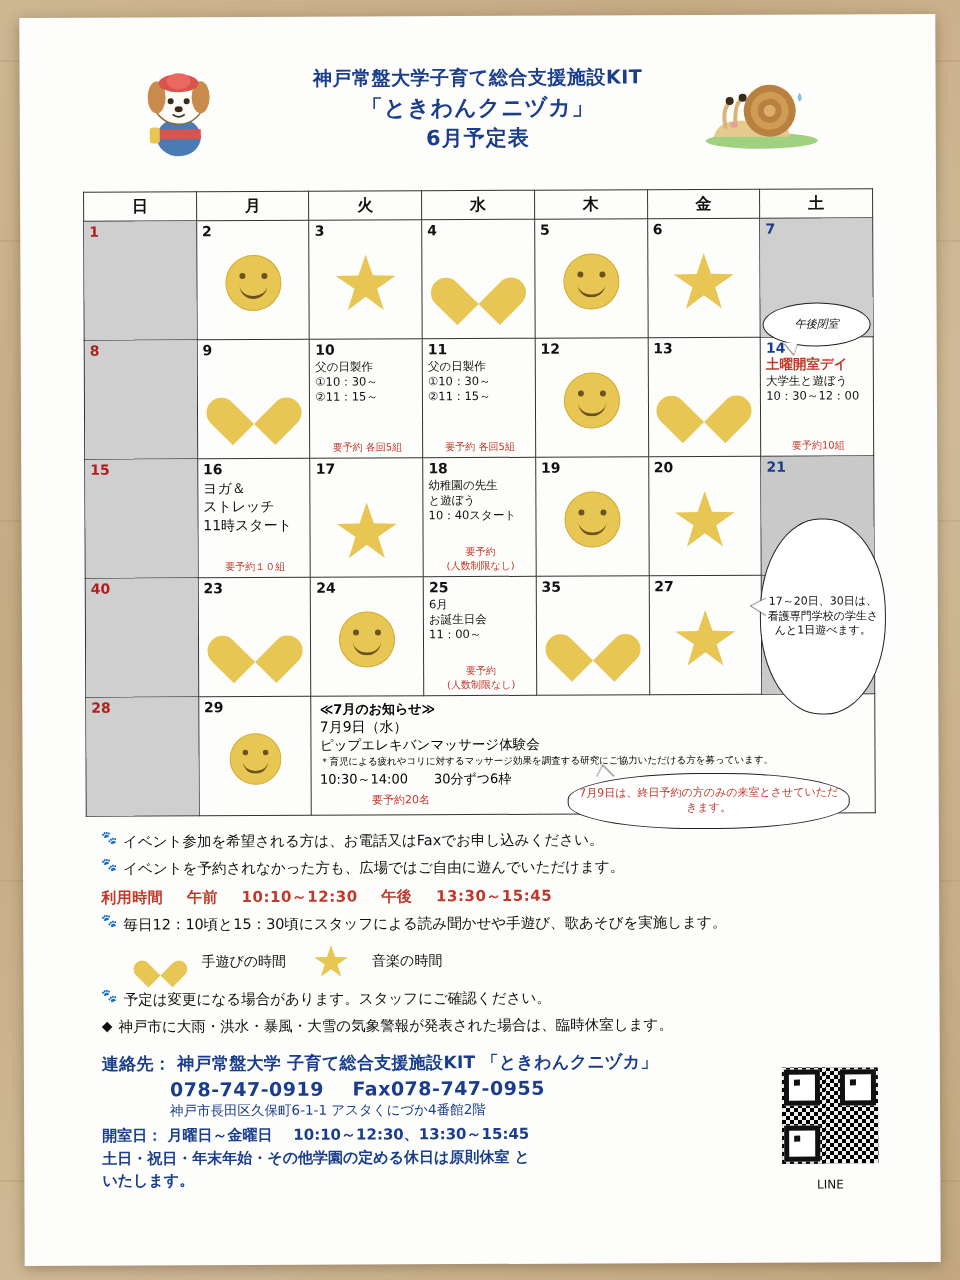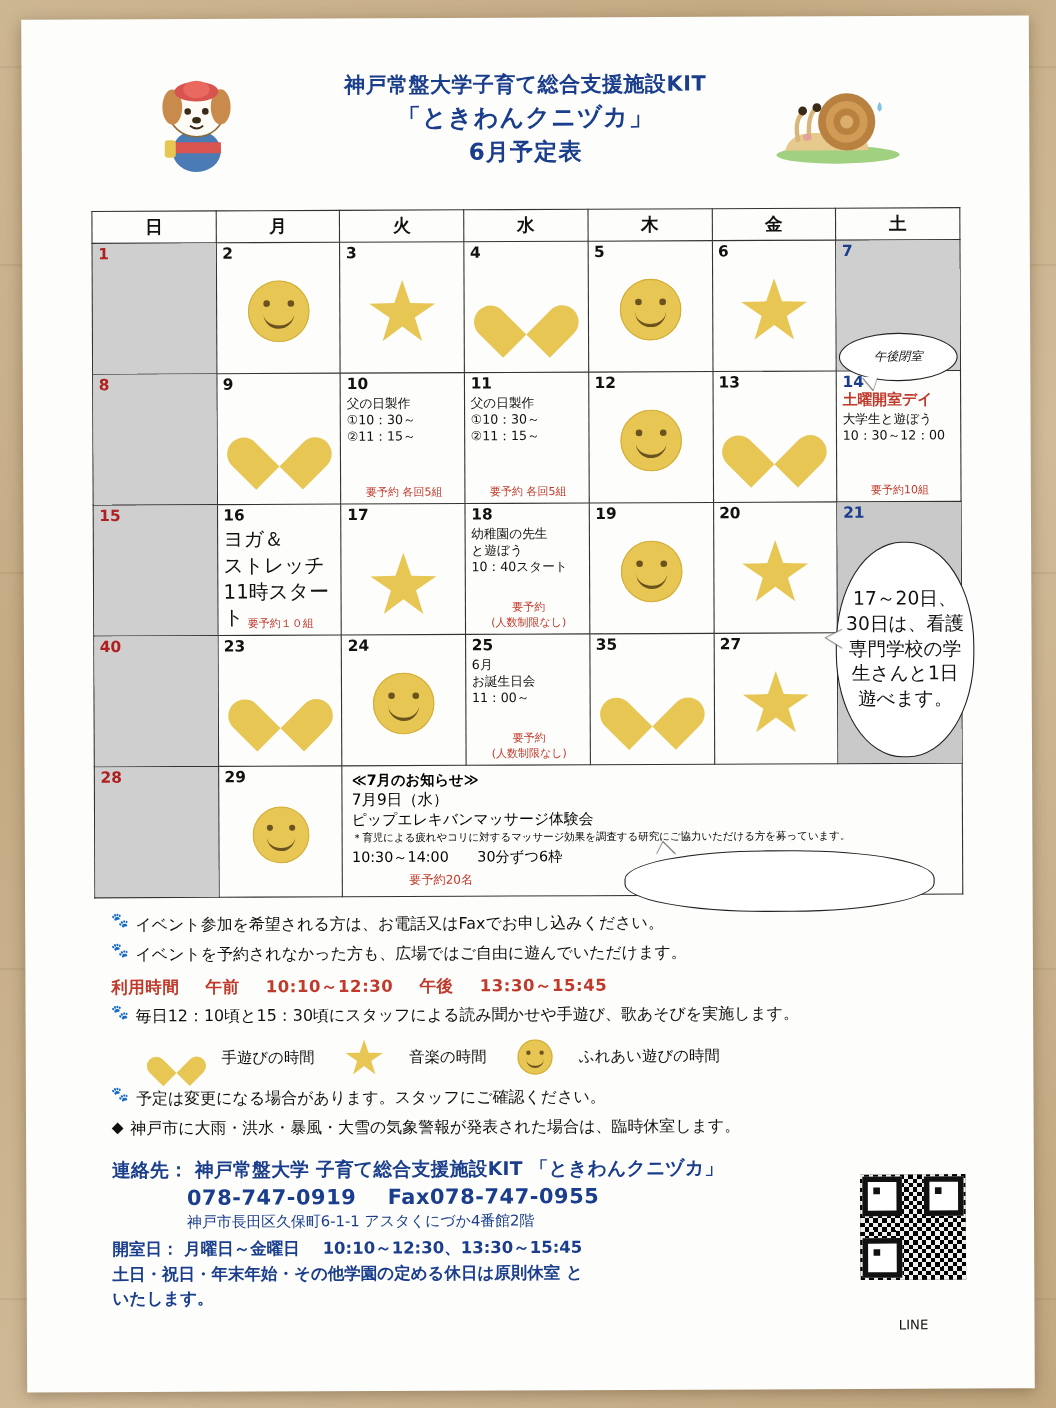--- a/index.html
+++ b/index.html
@@ -213,24 +213,24 @@
     font-style: italic;
   }
   #bubble-sat7 .tail {
     left: 20px; bottom: -9px;
     border-left: 10px solid transparent;
     border-right: 4px solid transparent;
     border-top: 12px solid #fff;
     filter: drop-shadow(0 1px 0 #222);
   }
   #bubble-21 {
-    left: 738px; top: 478px;
+    left: 738px; top: 504px;
     width: 126px; height: 196px;
     border-radius: 48%;
-    font-size: 17px;
+    font-size: 11px;
     z-index: 5;
   }
   #bubble-21 .tail {
     left: -10px; top: 78px;
     border-top: 8px solid transparent;
     border-bottom: 10px solid transparent;
     border-right: 16px solid #fff;
     filter: drop-shadow(-1px 0 0 #222);
   }
   #bubble-july {
@@ -546,21 +546,21 @@
               <div class="note-red">要予約10組</div>
             </td>
           </tr>
 
           <tr>
             <td class="cell-gray">
               <span class="daynum sun">15</span>
             </td>
             <td>
               <span class="daynum">16</span>
-              <div class="cell-body" style="white-space:pre-line;font-size:18px;">ヨガ＆
+              <div class="cell-body" style="white-space:pre-line;font-size:14px;">ヨガ＆
 ストレッチ
 11時スタート</div>
               <div class="note-red">要予約１０組</div>
             </td>
             <td>
               <span class="daynum">17</span>
               <div class="icon-wrap low">
                   <div class="star"></div>
                 </div>
             </td>
@@ -660,20 +660,21 @@
 
       <div class="bubble" id="bubble-sat7">
         <span>午後閉室</span>
         <span class="tail"></span>
       </div>
       <div class="bubble" id="bubble-21">
         <span>17～20日、30日は、看護専門学校の学生さんと1日遊べます。</span>
         <span class="tail"></span>
       </div>
       <div class="bubble" id="bubble-july">
+        <span>7月9日は、終日予約の方のみの来室とさせていただきます。</span>
         <span class="tail"></span>
       </div>
 
       <div class="notes">
         <div class="note-line">
           <span class="paw">🐾</span>
           <span>イベント参加を希望される方は、お電話又はFaxでお申し込みください。</span>
         </div>
         <div class="note-line">
           <span class="paw">🐾</span>
@@ -695,26 +696,20 @@
 
         <div class="legend">
           <div class="item">
             <div class="heart"></div>
             <span>手遊びの時間</span>
           </div>
           <div class="item">
             <div class="star"></div>
             <span>音楽の時間</span>
           </div>
-          <div class="item">
-            <div class="smiley">
-                <div class="mouth"></div>
-              </div>
-            <span>ふれあい遊びの時間</span>
-          </div>
         </div>
 
         <div class="note-line">
           <span class="paw">🐾</span>
           <span>予定は変更になる場合があります。スタッフにご確認ください。</span>
         </div>
         <div class="note-line">
           <span class="diamond">◆</span>
           <span>神戸市に大雨・洪水・暴風・大雪の気象警報が発表された場合は、臨時休室します。</span>
         </div>
@@ -742,20 +737,20 @@
           <div>いたします。</div>
         </div>
 
         <div class="qr-area">
           <div class="qr-col">
             <div class="qr-box">
               <span class="finder f-tl"></span>
               <span class="finder f-tr"></span>
               <span class="finder f-bl"></span>
             </div>
-            <div class="qr-caption" style="margin-top:34px;">LINE</div>
+            <div class="qr-caption" style="margin-top:14px;">LINE</div>
           </div>
         </div>
       </div>
 
     </div>
   </div>
 </div>
 
 </body></html>

